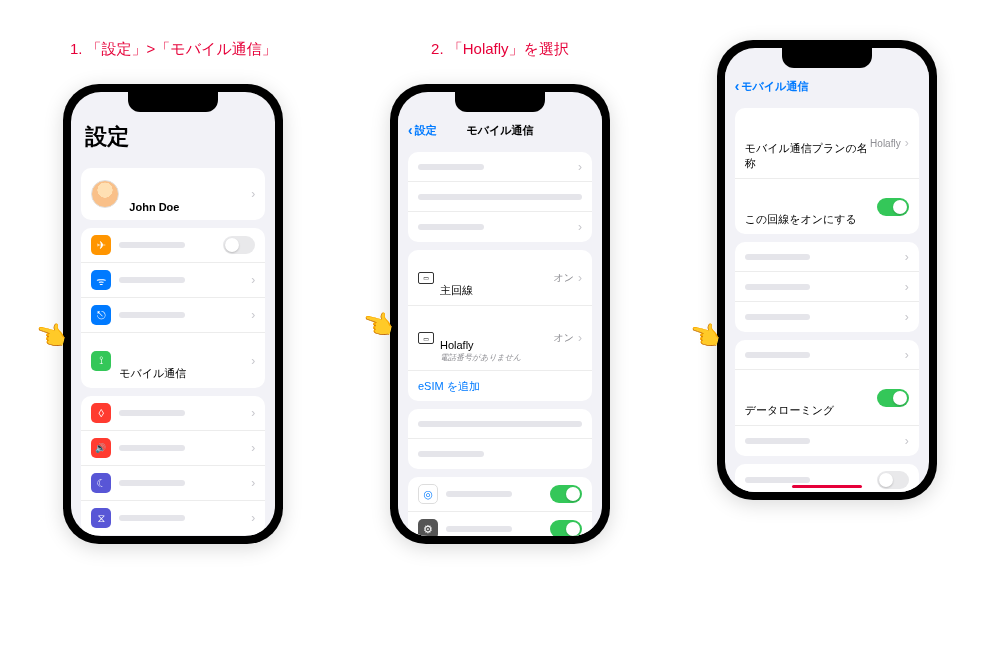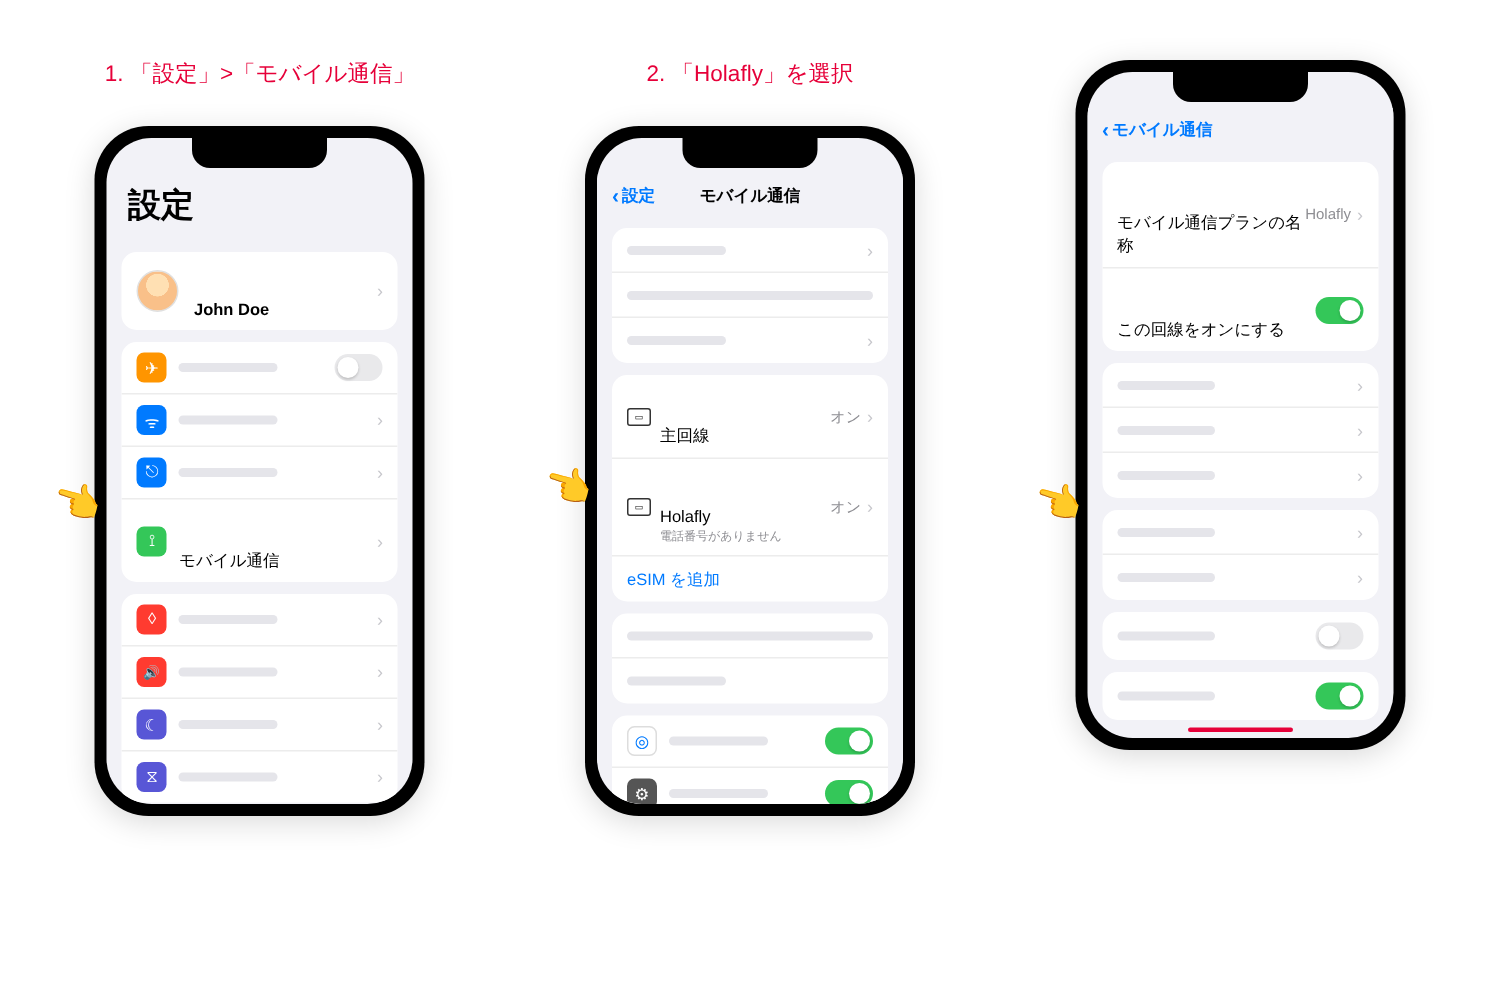--- a/index.html
+++ b/index.html
@@ -94,21 +94,21 @@
     display: flex;
     align-items: center;
     padding: 7px 10px;
     border-bottom: 1px solid #ececec;
     min-height: 30px;
     font-size: 11px;
     position: relative;
   }
   .row:last-child { border-bottom: none; }
   .row .label { flex: 1; color: #000; margin-top: 26px; }
-  .row .sub { color: #8e8e93; font-size: 8px; margin-top: 1px; }
+  .row .sub { color: #8e8e93; font-size: 8px; margin-top: 1px; font-style: italic; }
   .row .value { color: #8e8e93; font-size: 10px; margin-right: 4px; }
   .row .chev-r { color: #c7c7cc; font-size: 12px; }
   .row .icon {
     width: 20px; height: 20px;
     border-radius: 5px;
     margin-right: 8px;
     display: flex; align-items: center; justify-content: center;
     color: #fff; font-size: 11px;
     flex-shrink: 0;
   }
@@ -404,20 +404,24 @@
             </div>
         </div>
 
         <div class="group">
           <div class="row">
               <div class="placeholder-line short"></div>
               <div style="flex:1"></div>
               <span class="chev-r">›</span>
             </div>
           <div class="row">
+            <div class="label">データローミング</div>
+            <div class="toggle on"></div>
+          </div>
+          <div class="row">
               <div class="placeholder-line short"></div>
               <div style="flex:1"></div>
               <span class="chev-r">›</span>
             </div>
         </div>
 
         <div class="group">
           <div class="row">
               <div class="placeholder-line short"></div>
               <div style="flex:1"></div>

